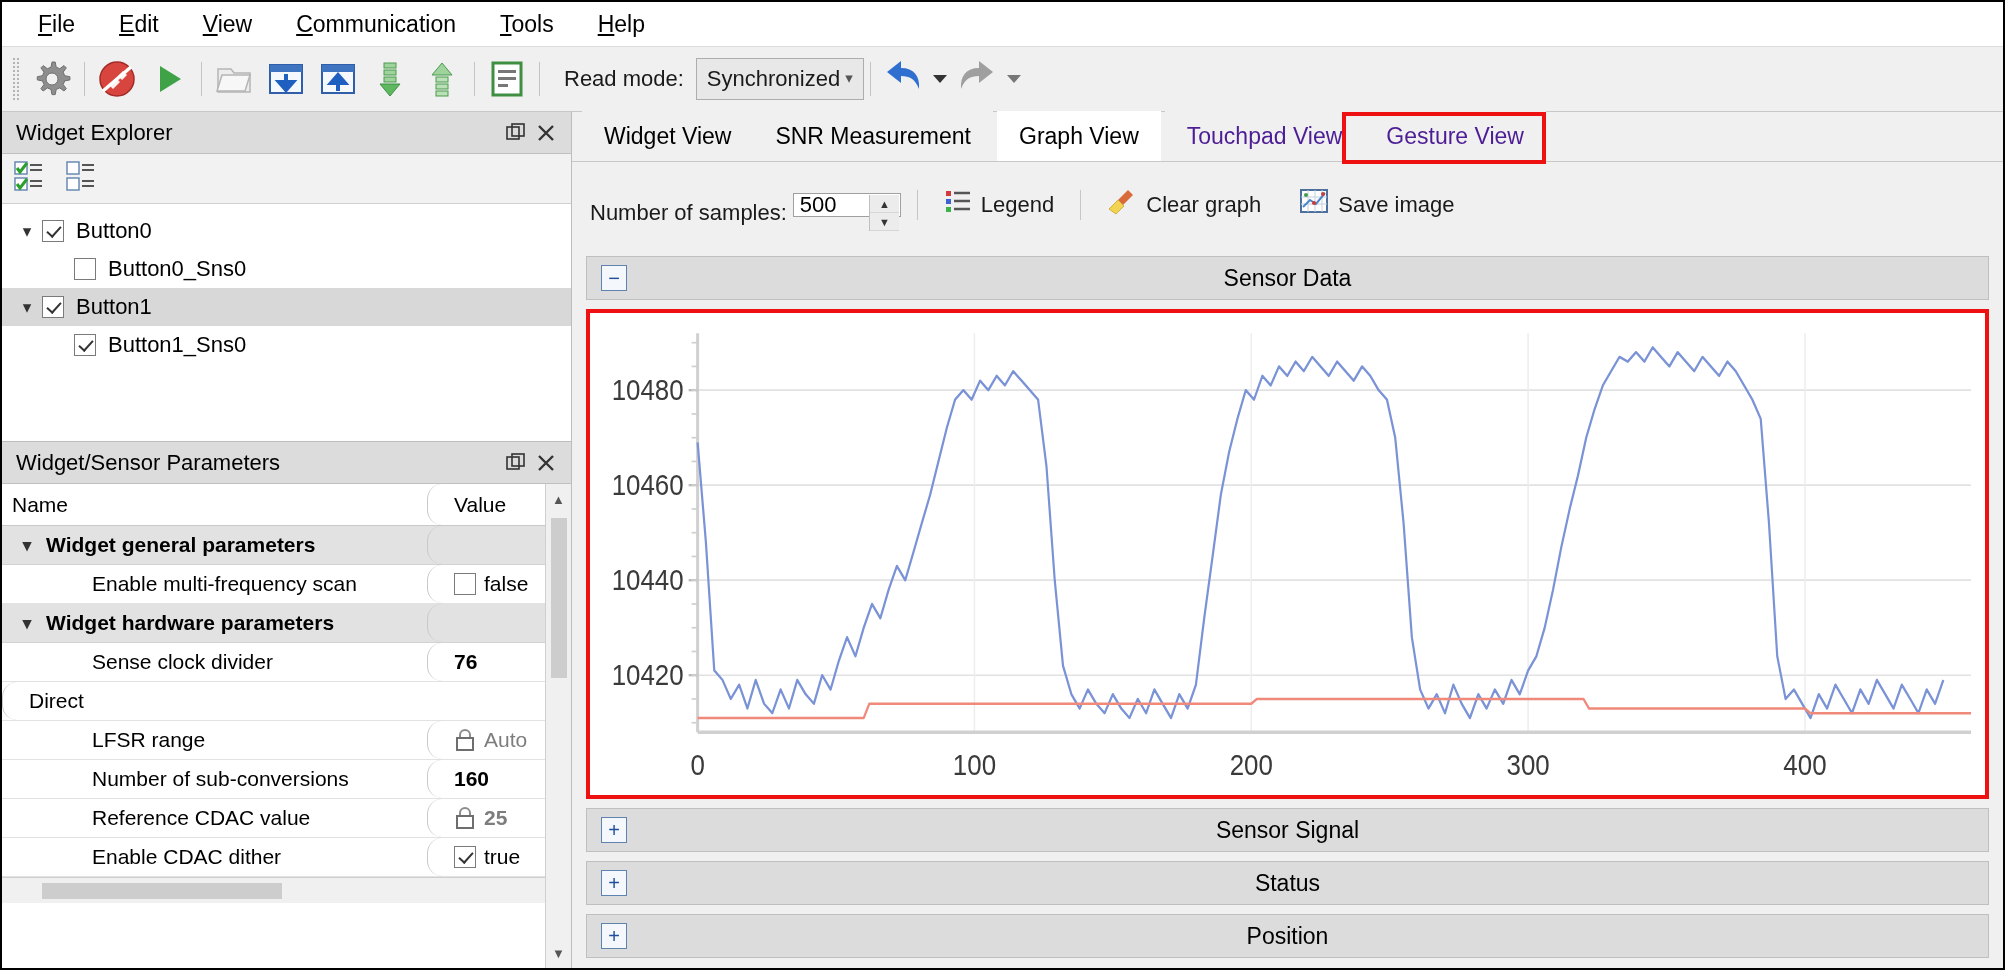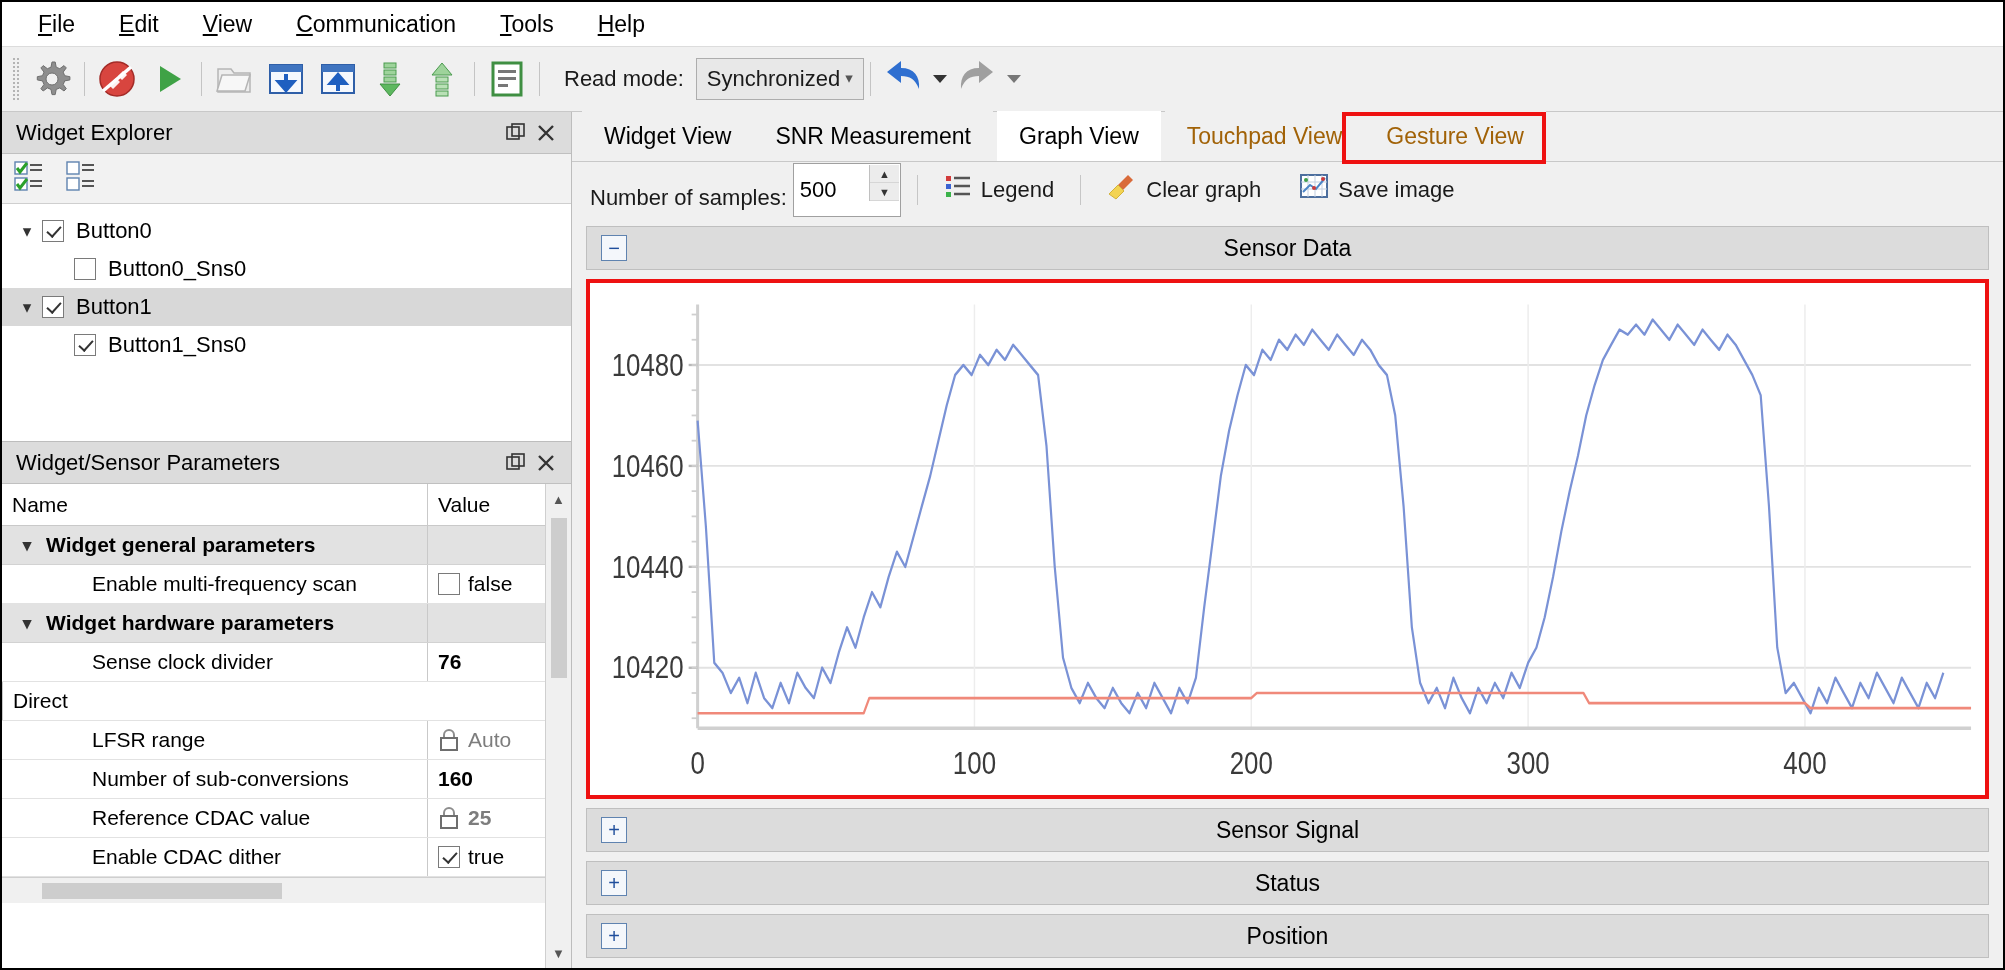--- a/index.html
+++ b/index.html
@@ -202,24 +202,25 @@
     min-width: 0;
     overflow: hidden; white-space: nowrap;
   }
   .pname .twisty { margin-right: 4px; }
   .pname .indent { width: 80px; flex: 0 0 80px; }
   .pname.group-name { padding-left: 10px; }
   .pvalue {
     width: 118px; flex: 0 0 118px;
     border-left: 1px solid #c9c9c9;
     display: flex; align-items: center;
-    padding-left: 10px;
+    padding-left: 26px;
     color: #000;
     white-space: nowrap;
     overflow: hidden;
+    border-radius: 15px;
   }
   .pvalue.group-val { background: #e2e2e2; }
   .pvalue.bold { font-weight: bold; }
   .pvalue.locked { color: #7d7d7d; }
   .lock {
     width: 22px; height: 24px;
     margin-right: 8px;
     flex: 0 0 22px;
   }
   .pscroll {
@@ -253,20 +254,21 @@
     margin-left: 40px;
     background: #cdcdcd;
   }
 
   
   .right-pane {
     flex: 1 1 auto;
     display: flex; flex-direction: column;
     background: #f0f0f0;
     min-width: 0;
+    gap: 15px;
   }
   .tabstrip {
     height: 50px;
     display: flex; align-items: flex-end;
     padding-left: 10px;
     background: #f0f0f0;
     border-bottom: 1px solid #c8c8c8;
     flex: 0 0 auto;
     position: relative;
   }
@@ -276,37 +278,37 @@
     padding: 0 22px;
     font-size: 23px;
     color: #000;
     background: #f0f0f0;
     cursor: default;
     white-space: nowrap;
   }
   .tab.active {
     background: #ffffff;
   }
-  .tab.disabled { color: #a16207; }
+  .tab.disabled { color: #4c1d95; }
   .tab-highlight {
     position: absolute;
     border: 4px solid #ee1111;
     pointer-events: none;
   }
   .graph-toolbar {
     height: 56px;
     display: flex; align-items: center;
     padding-left: 18px;
     background: #f0f0f0;
     flex: 0 0 auto;
     gap: 0;
   }
   .gt-label { font-size: 22px; color: #1a1a1a; white-space: nowrap; margin-top: 16px; }
   .spin {
-    width: 108px; height: 54px;
+    width: 108px; height: 24px;
     border: 1px solid #a0a0a0;
     background: #fff;
     display: flex; align-items: center;
     margin-left: 6px;
     position: relative;
   }
   .spin input {
     border: 0; outline: 0;
     width: 66px; height: 36px;
     font-size: 22px;

